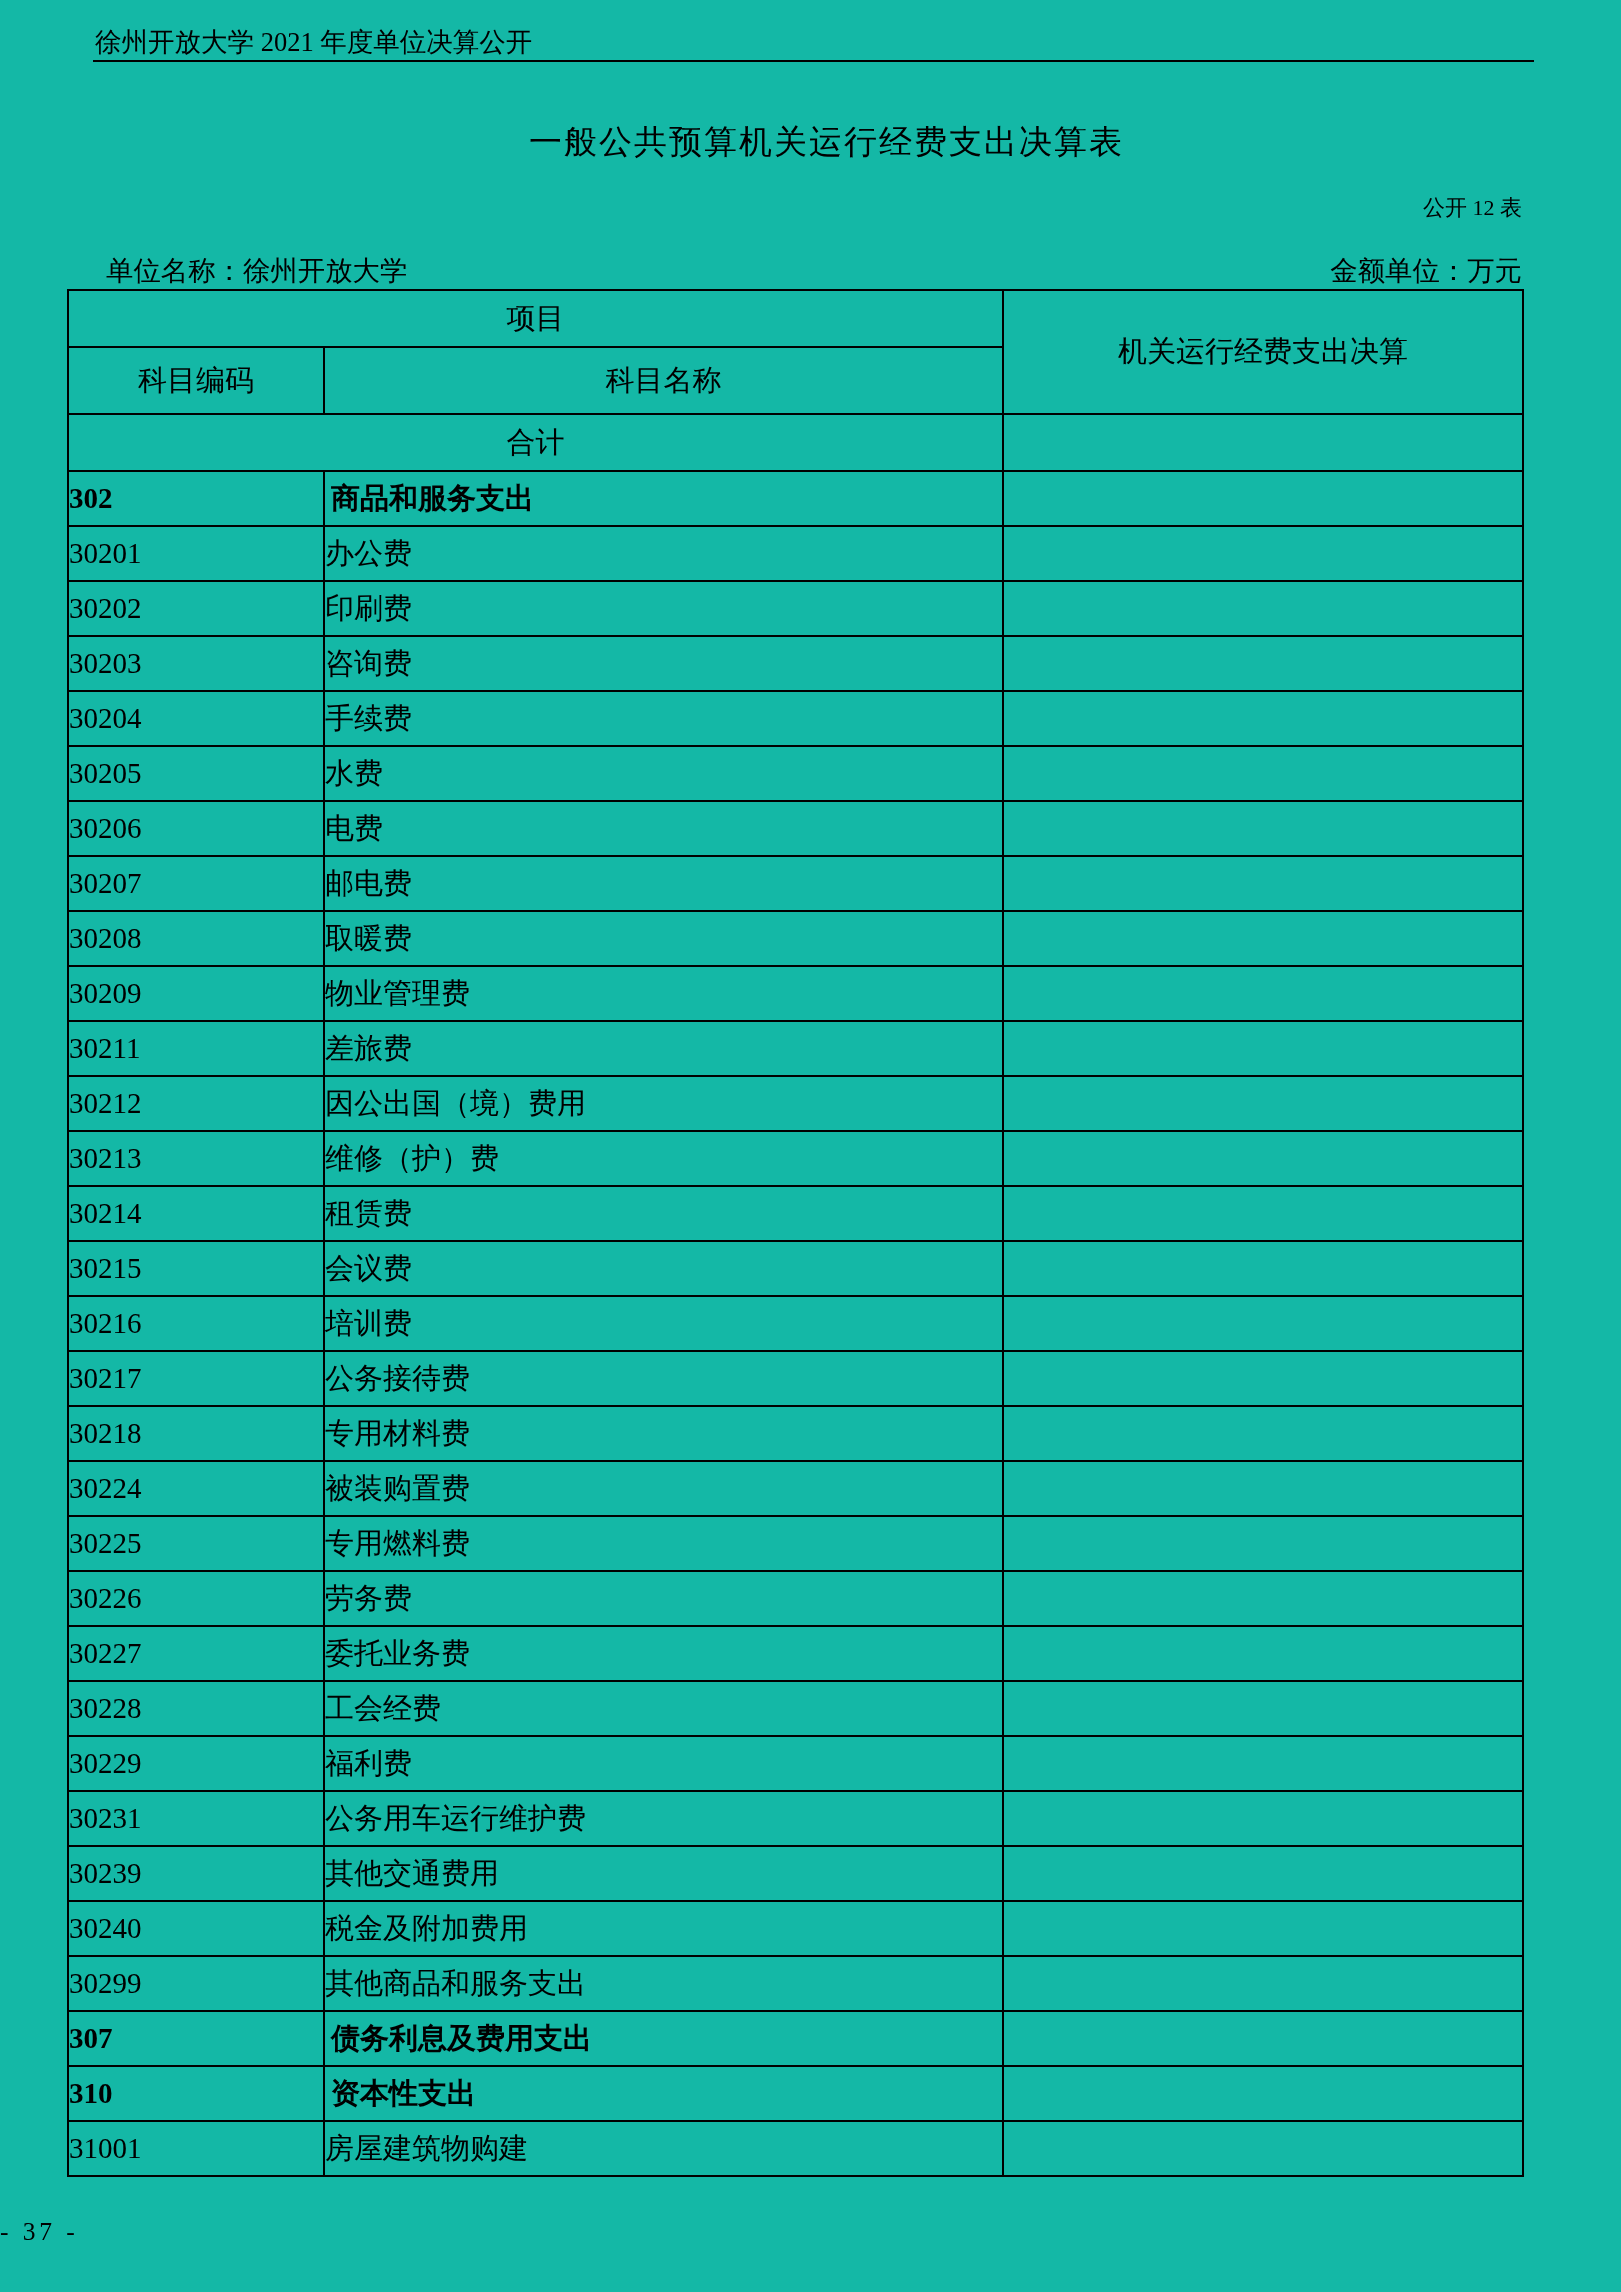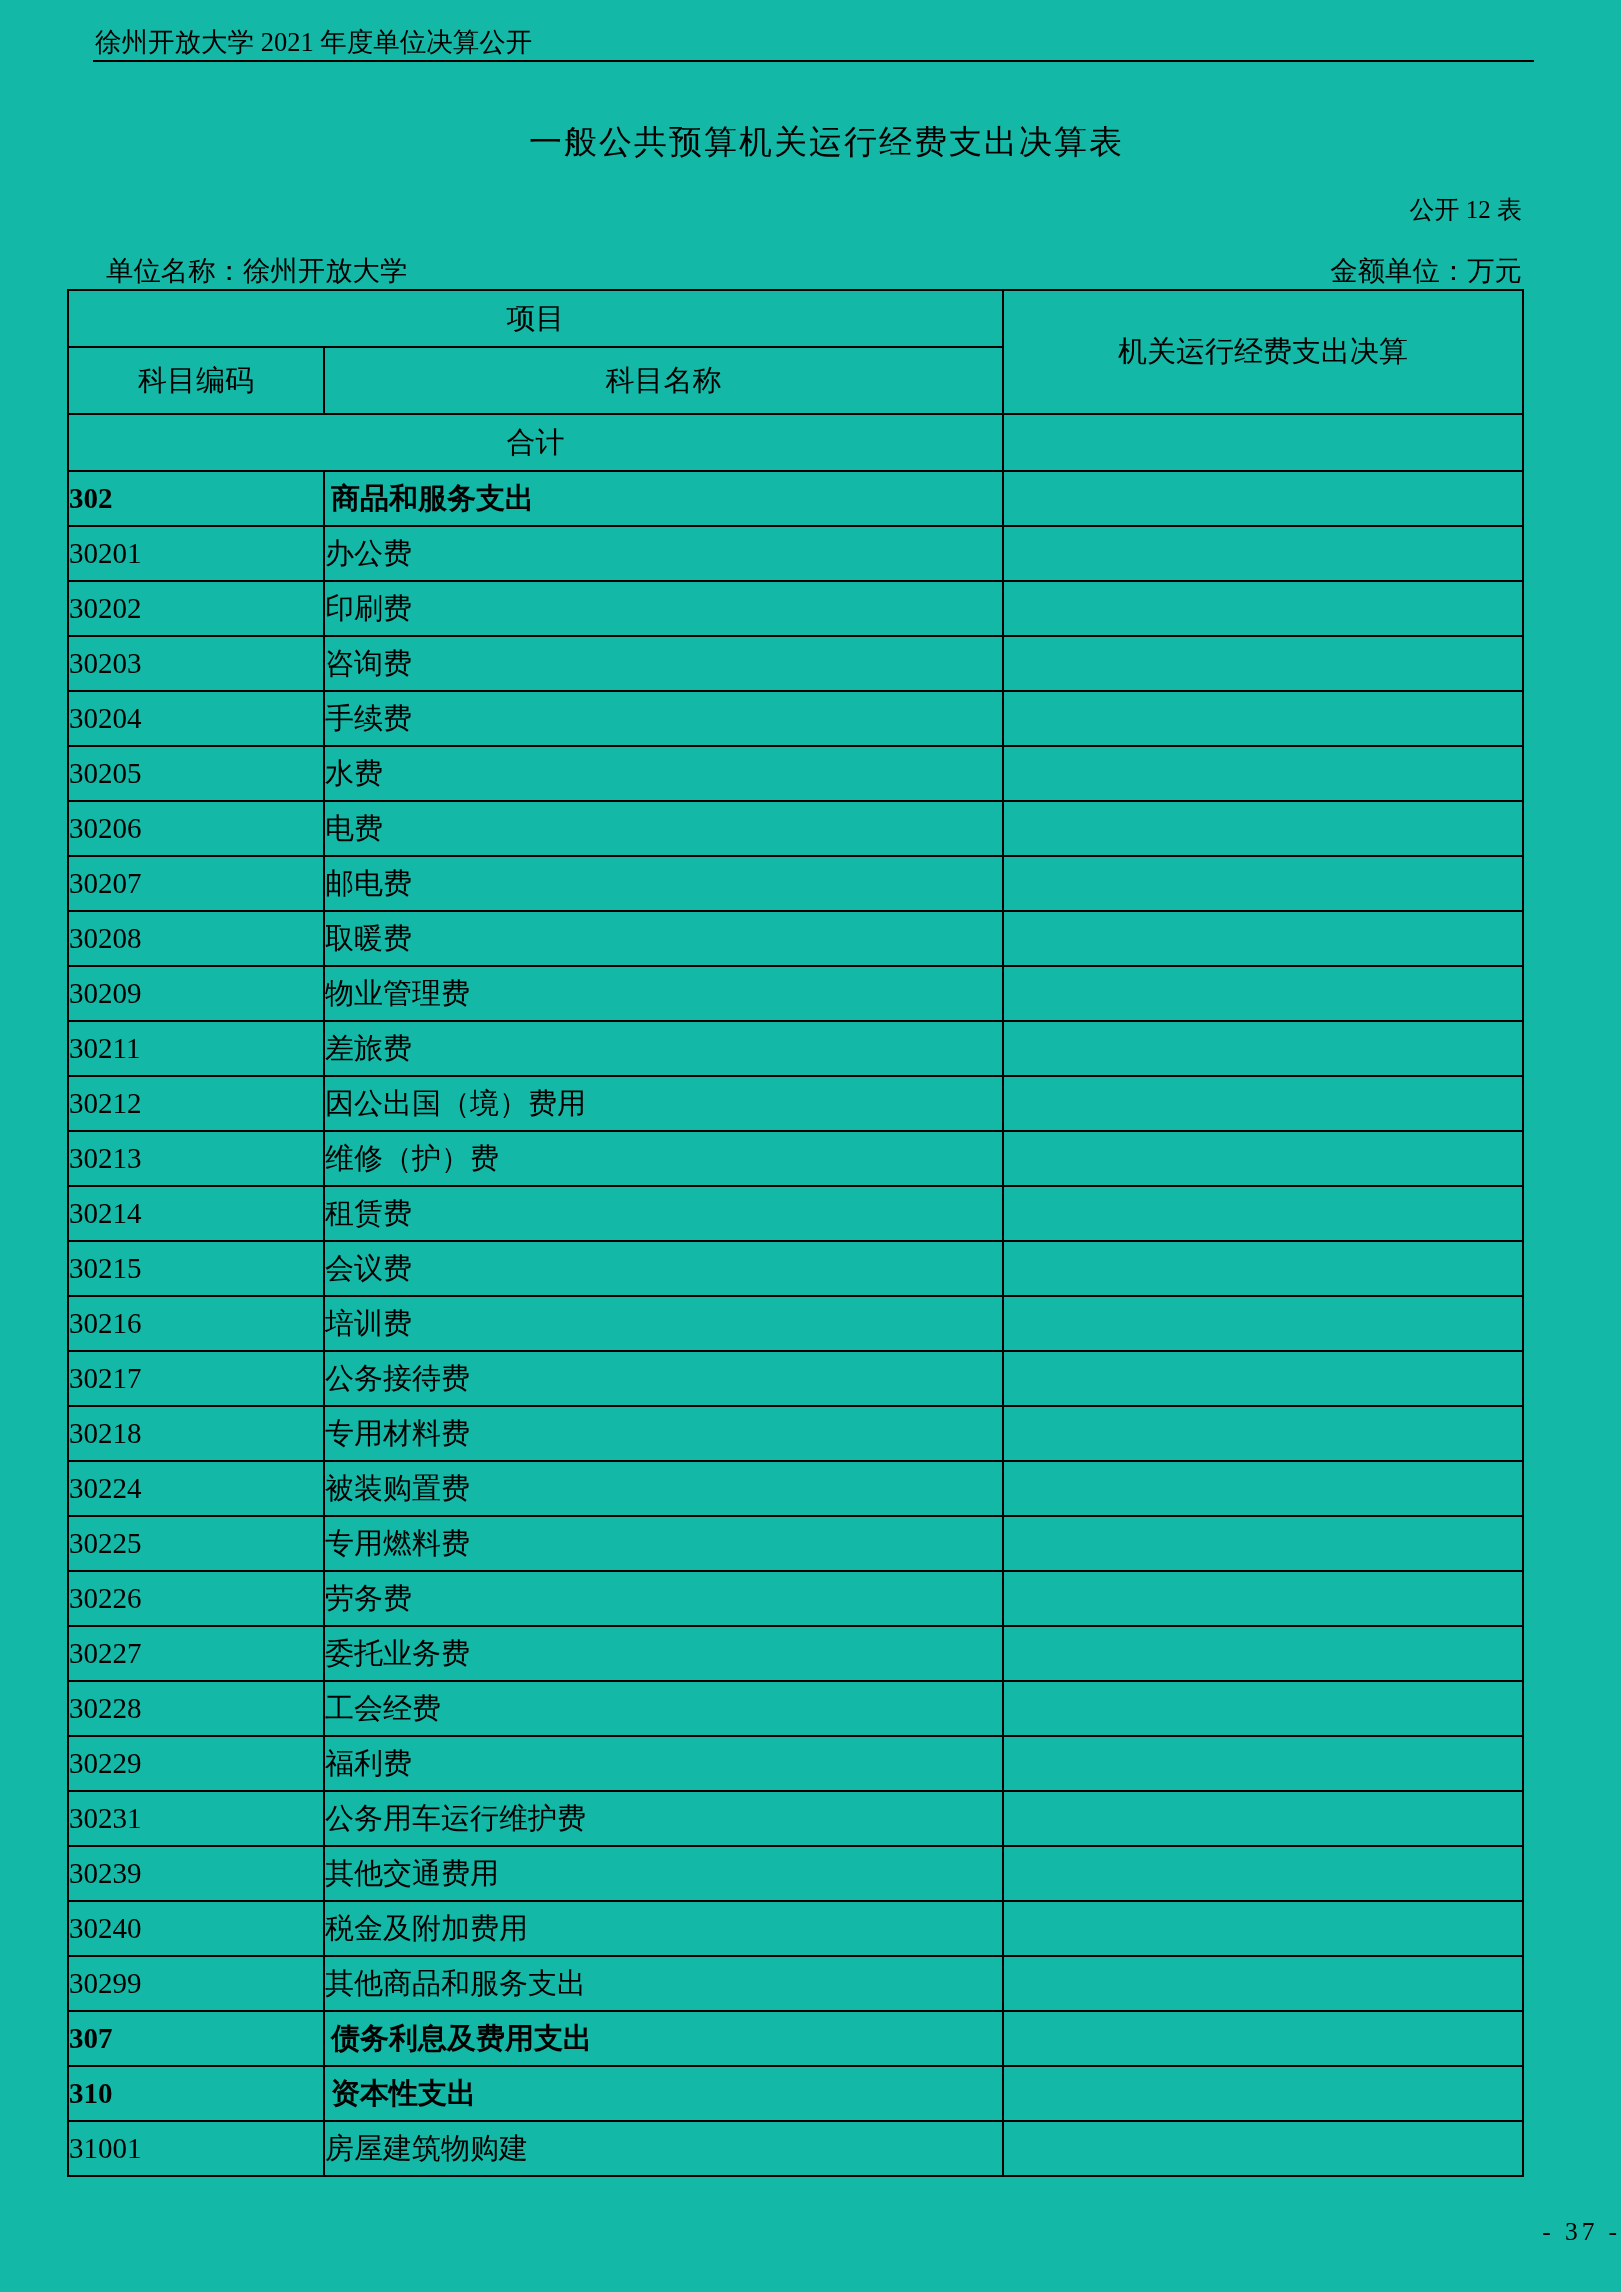--- a/index.html
+++ b/index.html
@@ -19,21 +19,21 @@
     position:absolute; left:93px; top:60px;
     width:1441px; height:2px; background:#000;
   }
   .title {
     position:absolute; left:0; top:104px; width:1621px;
     margin:16px; text-align:center;
     font-size:33px; font-weight:normal; letter-spacing:2px;
   }
   .table-no {
     position:absolute; right:99px; top:193px;
-    font-size:25px; white-space:nowrap;
+    font-size:22px; white-space:nowrap;
   }
   .meta-row {
     position:absolute; left:106px; top:240px; width:1416px;
     display:flex; justify-content:space-between;
     font-size:27.4px; white-space:nowrap;margin-top:13px;
   }
   table.budget-table {
     position:absolute; left:67px; top:289px;
     width:1456px;
     border-collapse:collapse; table-layout:fixed;
@@ -52,21 +52,21 @@
   .total-row { height:57px; }
   .budget-table tbody tr.data-row { height:55px; }
   .center { text-align:center; }
   .code-cell { padding-left:33px; text-align:left; }
   .name-cell { padding-left:43px; text-align:left; }
   .bold-row td { font-weight:bold; }
   .bold-row .name-cell { padding-left:6px;font-family:Liberation Mono, monospace; }
   .value-cell { }
   .page-footer {
     position:absolute; left:0; top:2217px; width:1621px;
-    text-align:right; font-size:25.5px; letter-spacing:3.9px;
+    text-align:left; font-size:25.5px; letter-spacing:3.9px;
   }
 </style>
 </head>
 <body>
 
 <div class="page">
 
   <div class="doc-header">
     <span>徐州开放大学 2021 年度单位决算公开</span>
   </div>

